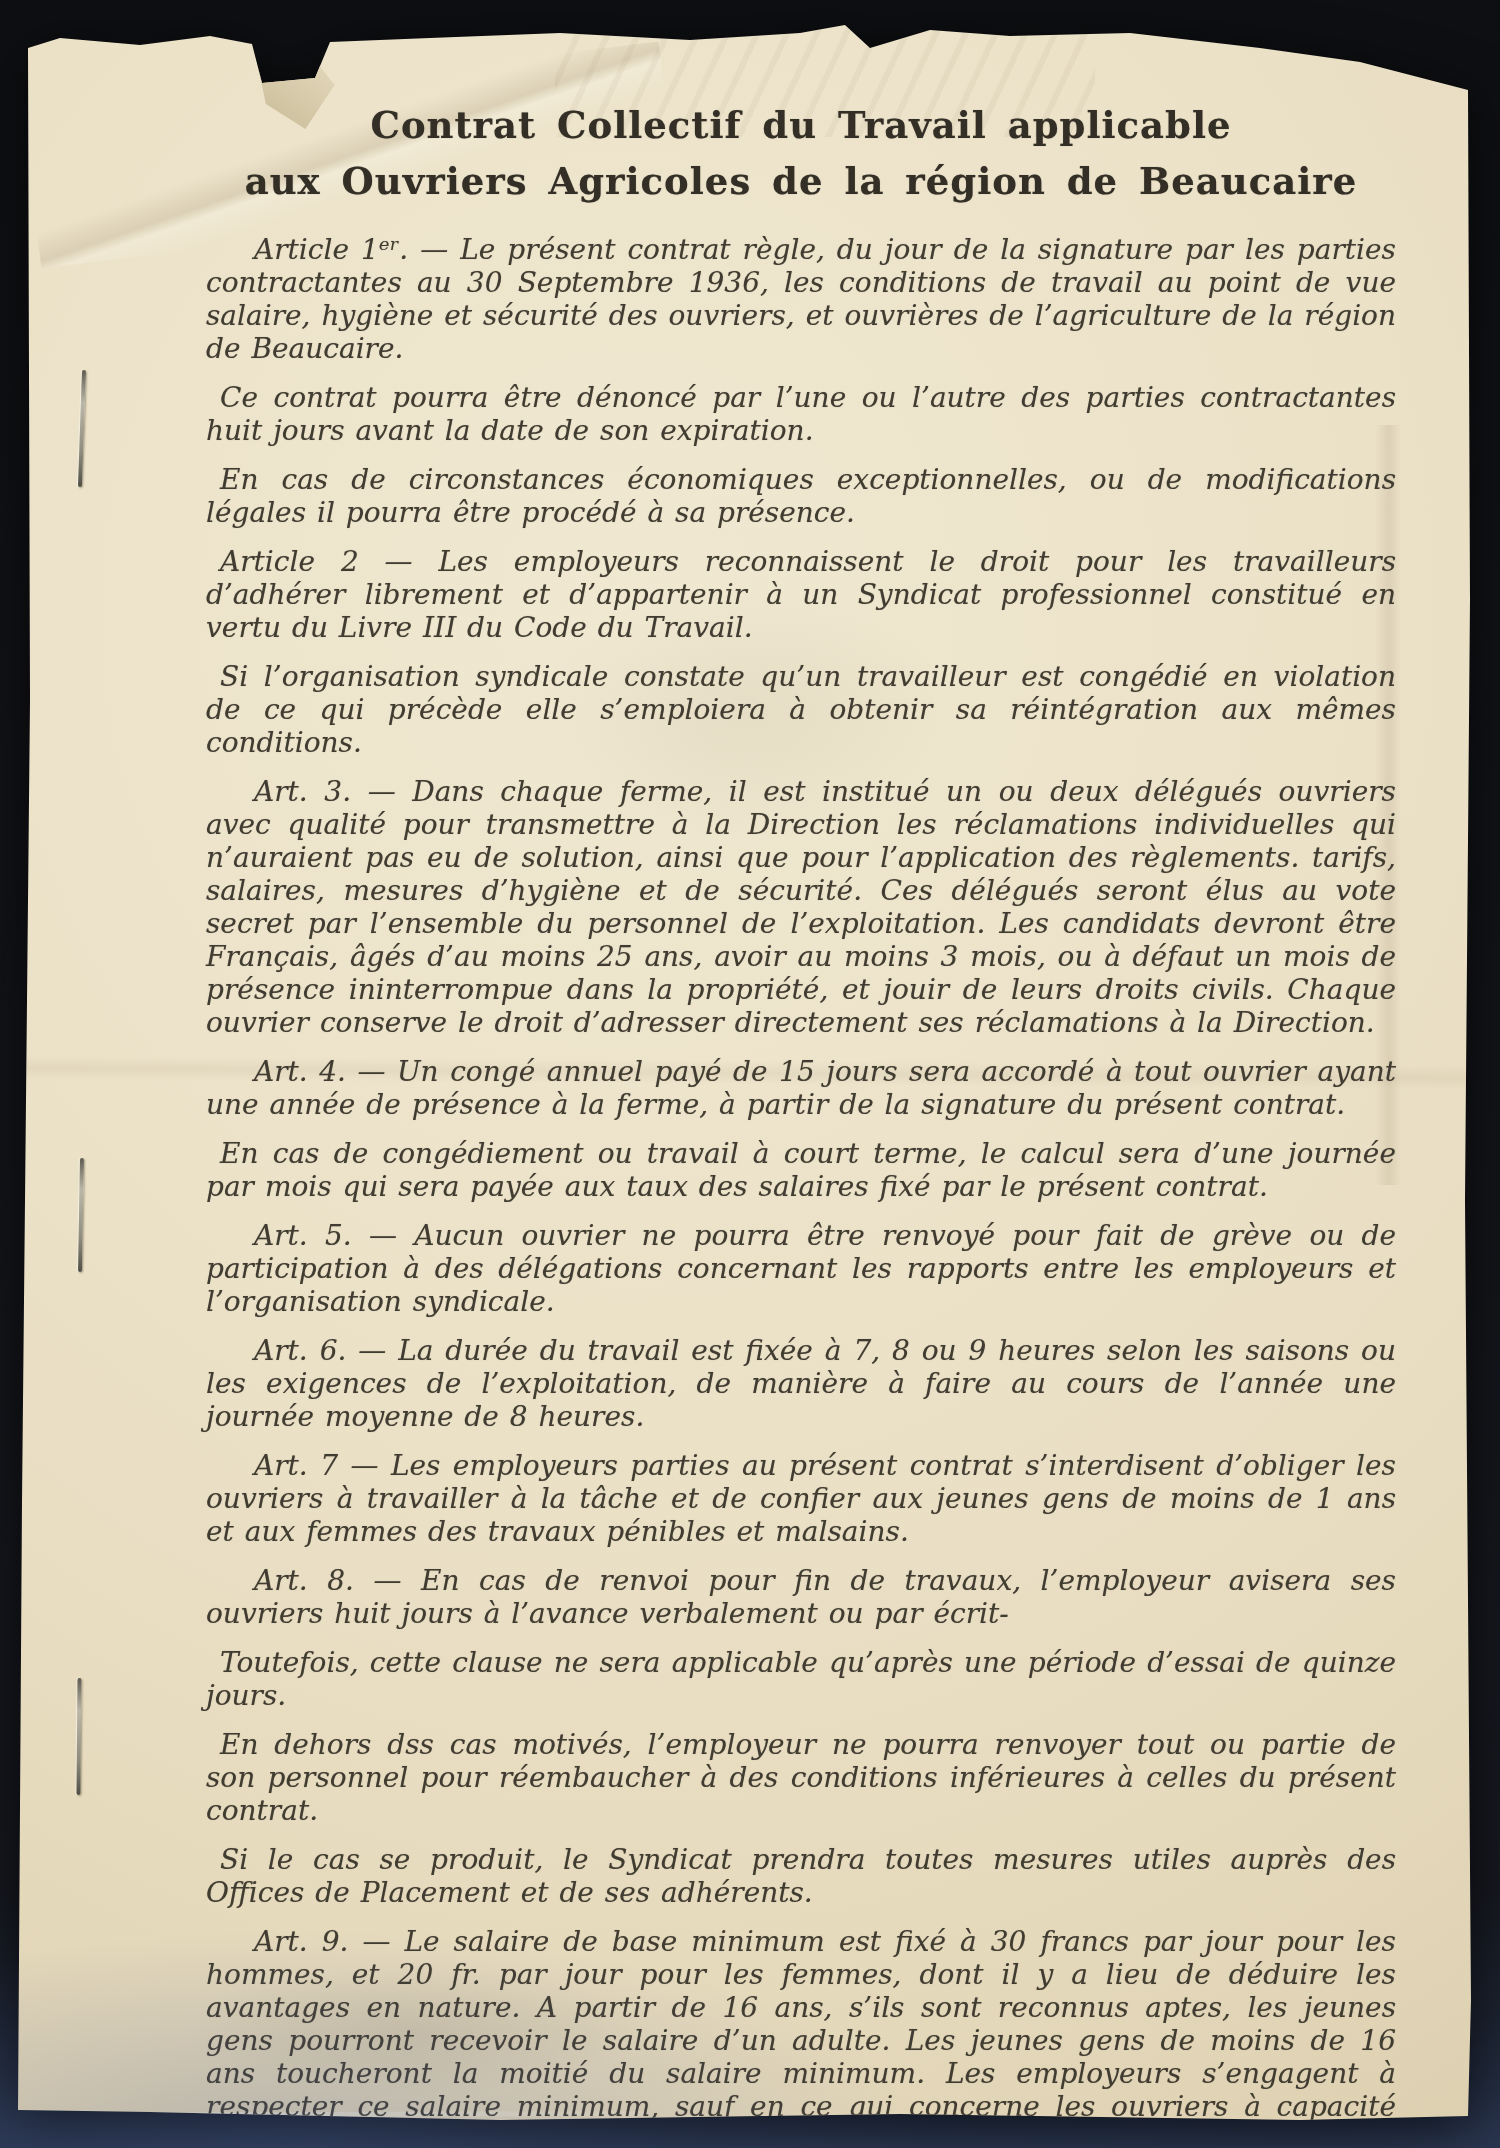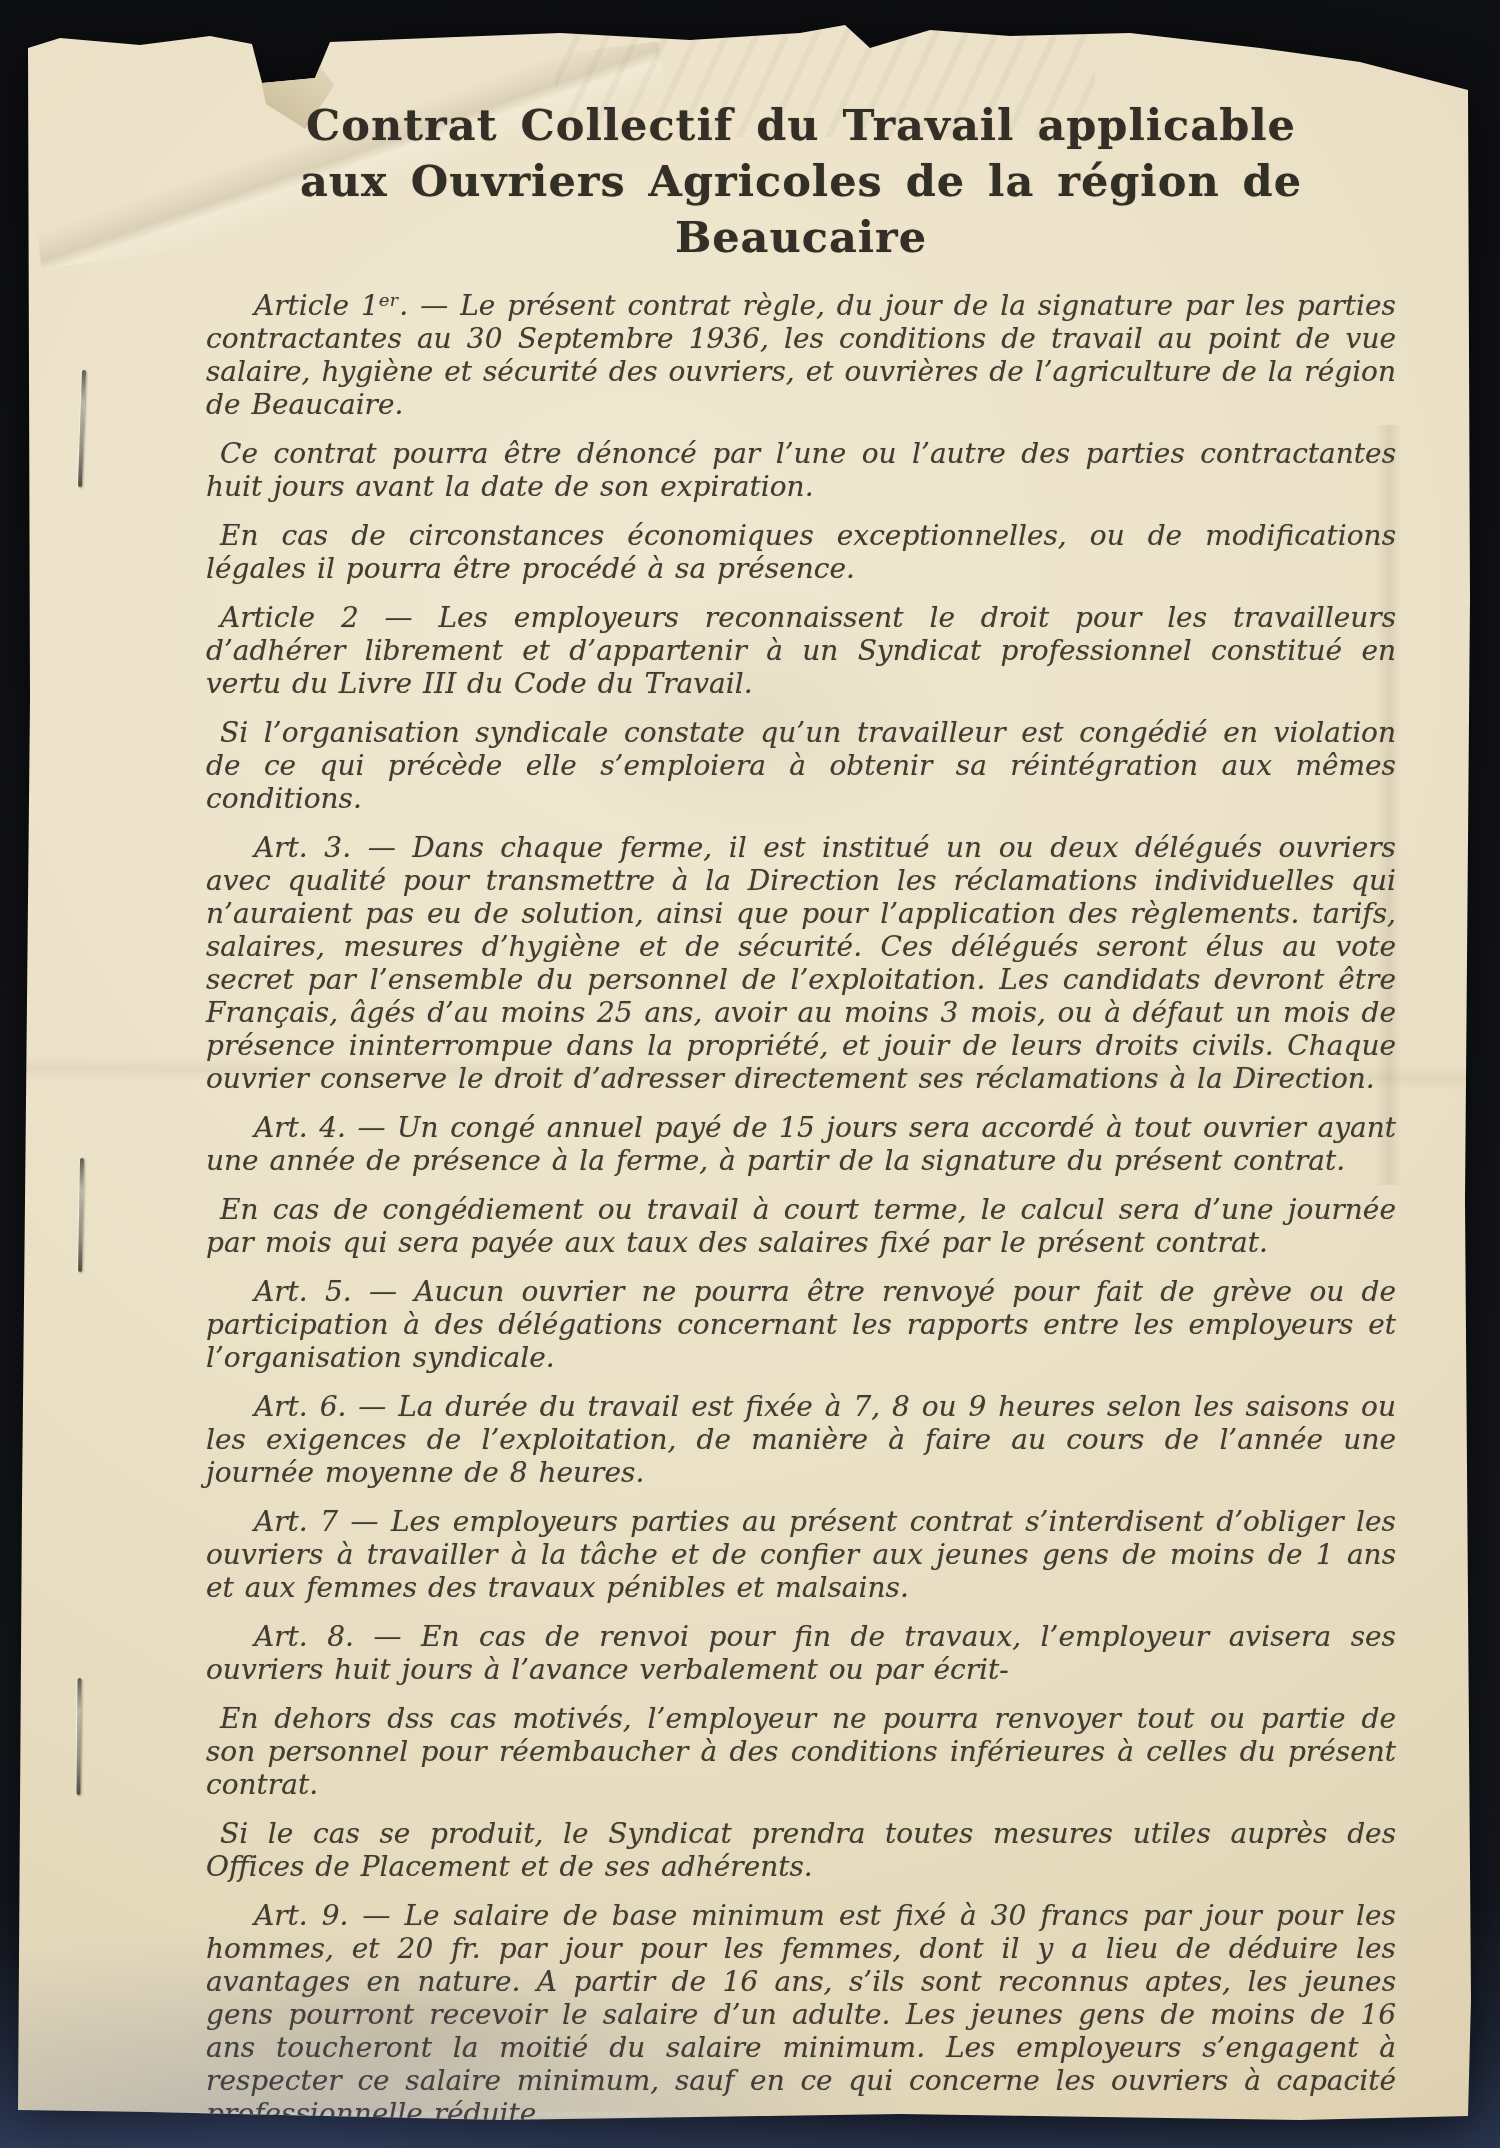--- a/index.html
+++ b/index.html
@@ -41,21 +41,21 @@
     transform:rotate(-.2deg);
     background:linear-gradient(90deg,rgba(255,255,248,.5),rgba(255,255,248,.12));}
   .staple{position:absolute;width:4px;border-radius:3px;
     background:linear-gradient(180deg,#5f5c52,#bab7a9 28%,#8f8c7e 70%,#514e46);
     box-shadow:-1px 0 1px rgba(255,255,250,.55),1px 1px 2px rgba(80,68,45,.45);}
   .staple-1{left:65px;top:345px;height:117px;transform:rotate(2deg);}
   .staple-2{left:64px;top:1133px;height:114px;transform:rotate(1deg);}
   .staple-3{left:62px;top:1653px;height:117px;transform:rotate(.5deg);}
   .content{position:absolute;left:175px;top:0;width:1222px;color:#413c31;}
   .doc-title{margin-top:72px;text-align:center;font-weight:bold;color:#332f26;
-    font-size:43px;line-height:56px;letter-spacing:1px;word-spacing:7px;
+    font-size:37px;line-height:56px;letter-spacing:1px;word-spacing:7px;
     text-shadow:0 0 1px rgba(50,45,35,.45);}
   .doc-body{margin-top:24px;text-align:justify;font-size:28px;line-height:33px;
     word-spacing:2px;text-shadow:0 0 1px rgba(62,56,42,.35);}
   .doc-body p{margin:16px;font-style:italic;}
   .p-article{text-indent:48px;}
   .p-plain{text-indent:14px;}
 </style>
 </head>
 <body>
 
@@ -86,20 +86,21 @@
           <p class="p-plain">En cas de circonstances économiques exceptionnelles, ou de modifications légales il pourra être procédé à sa présence.</p>
           <p class="p-plain">Article 2 —  Les employeurs reconnaissent le droit pour les travailleurs d’adhérer librement et d’appartenir à un Syndicat professionnel constitué en vertu du Livre III du Code du Travail.</p>
           <p class="p-plain">Si l’organisation syndicale constate qu’un travailleur est congédié en violation de ce qui précède elle s’emploiera à obtenir sa réintégration aux mêmes conditions.</p>
           <p class="p-article">Art. 3. —  Dans chaque ferme, il est institué un ou deux délégués ouvriers avec qualité pour transmettre à la Direction les réclamations individuelles qui n’auraient pas eu de solution, ainsi que pour l’application des règlements. tarifs, salaires, mesures d’hygiène et de sécurité. Ces délégués seront élus au vote secret par l’ensemble du personnel de l’exploitation. Les candidats devront être Français, âgés d’au moins 25 ans, avoir au moins 3 mois, ou à défaut un mois de présence ininterrompue dans la propriété, et jouir de leurs droits civils. Chaque ouvrier conserve le droit d’adresser directement ses réclamations à la Direction.</p>
           <p class="p-article">Art. 4. —  Un congé annuel payé de 15 jours sera accordé à tout ouvrier ayant une année de présence à la ferme, à partir de la signature du présent contrat.</p>
           <p class="p-plain">En cas de congédiement ou travail à court terme, le calcul sera d’une journée par mois qui sera payée aux taux des salaires fixé par le présent contrat.</p>
           <p class="p-article">Art. 5. —  Aucun ouvrier ne pourra être renvoyé pour fait de grève ou de participation à des délégations concernant les rapports entre les employeurs et l’organisation syndicale.</p>
           <p class="p-article">Art. 6. —  La durée du travail est fixée à 7, 8 ou 9 heures selon les saisons ou les exigences de l’exploitation, de manière à faire au cours de l’année une journée moyenne de 8 heures.</p>
           <p class="p-article">Art. 7  —  Les employeurs parties au présent contrat s’interdisent d’obliger les ouvriers à travailler à la tâche et de confier aux jeunes gens de moins de 1 ans et aux femmes des travaux pénibles et malsains.</p>
           <p class="p-article">Art. 8. —  En cas de renvoi pour fin de travaux, l’employeur avisera ses ouvriers huit jours à l’avance verbalement ou par écrit-</p>
+          <p class="p-plain">Toutefois, cette clause ne sera applicable qu’après une période d’essai de quinze jours.</p>
           <p class="p-plain">En dehors dss cas motivés, l’employeur ne pourra renvoyer tout ou partie de son personnel pour réembaucher à des conditions inférieures à celles du présent contrat.</p>
           <p class="p-plain">Si le cas se produit, le Syndicat prendra toutes mesures utiles auprès des Offices de Placement et de ses adhérents.</p>
           <p class="p-article">Art. 9. —  Le salaire de base minimum est fixé à 30 francs par jour pour les hommes, et 20 fr. par jour pour les femmes, dont il y a lieu de déduire les avantages en nature. A partir de 16 ans, s’ils sont reconnus aptes, les jeunes gens pourront recevoir le salaire d’un adulte. Les jeunes gens de moins de 16 ans toucheront la moitié du salaire minimum. Les employeurs s’engagent à respecter ce salaire minimum, sauf en ce qui concerne les ouvriers à capacité professionnelle réduite.</p>
           <p class="p-article">Art. 10.—  Les ouvriers qui, au jour de la signature du présent contrat, toucheront des salaires supérieurs à 30 fr. par jour, seront majorés dans les proportions suivantes :</p>
 
         </div>
       </div>
     </div>
   </div>
 </div>

